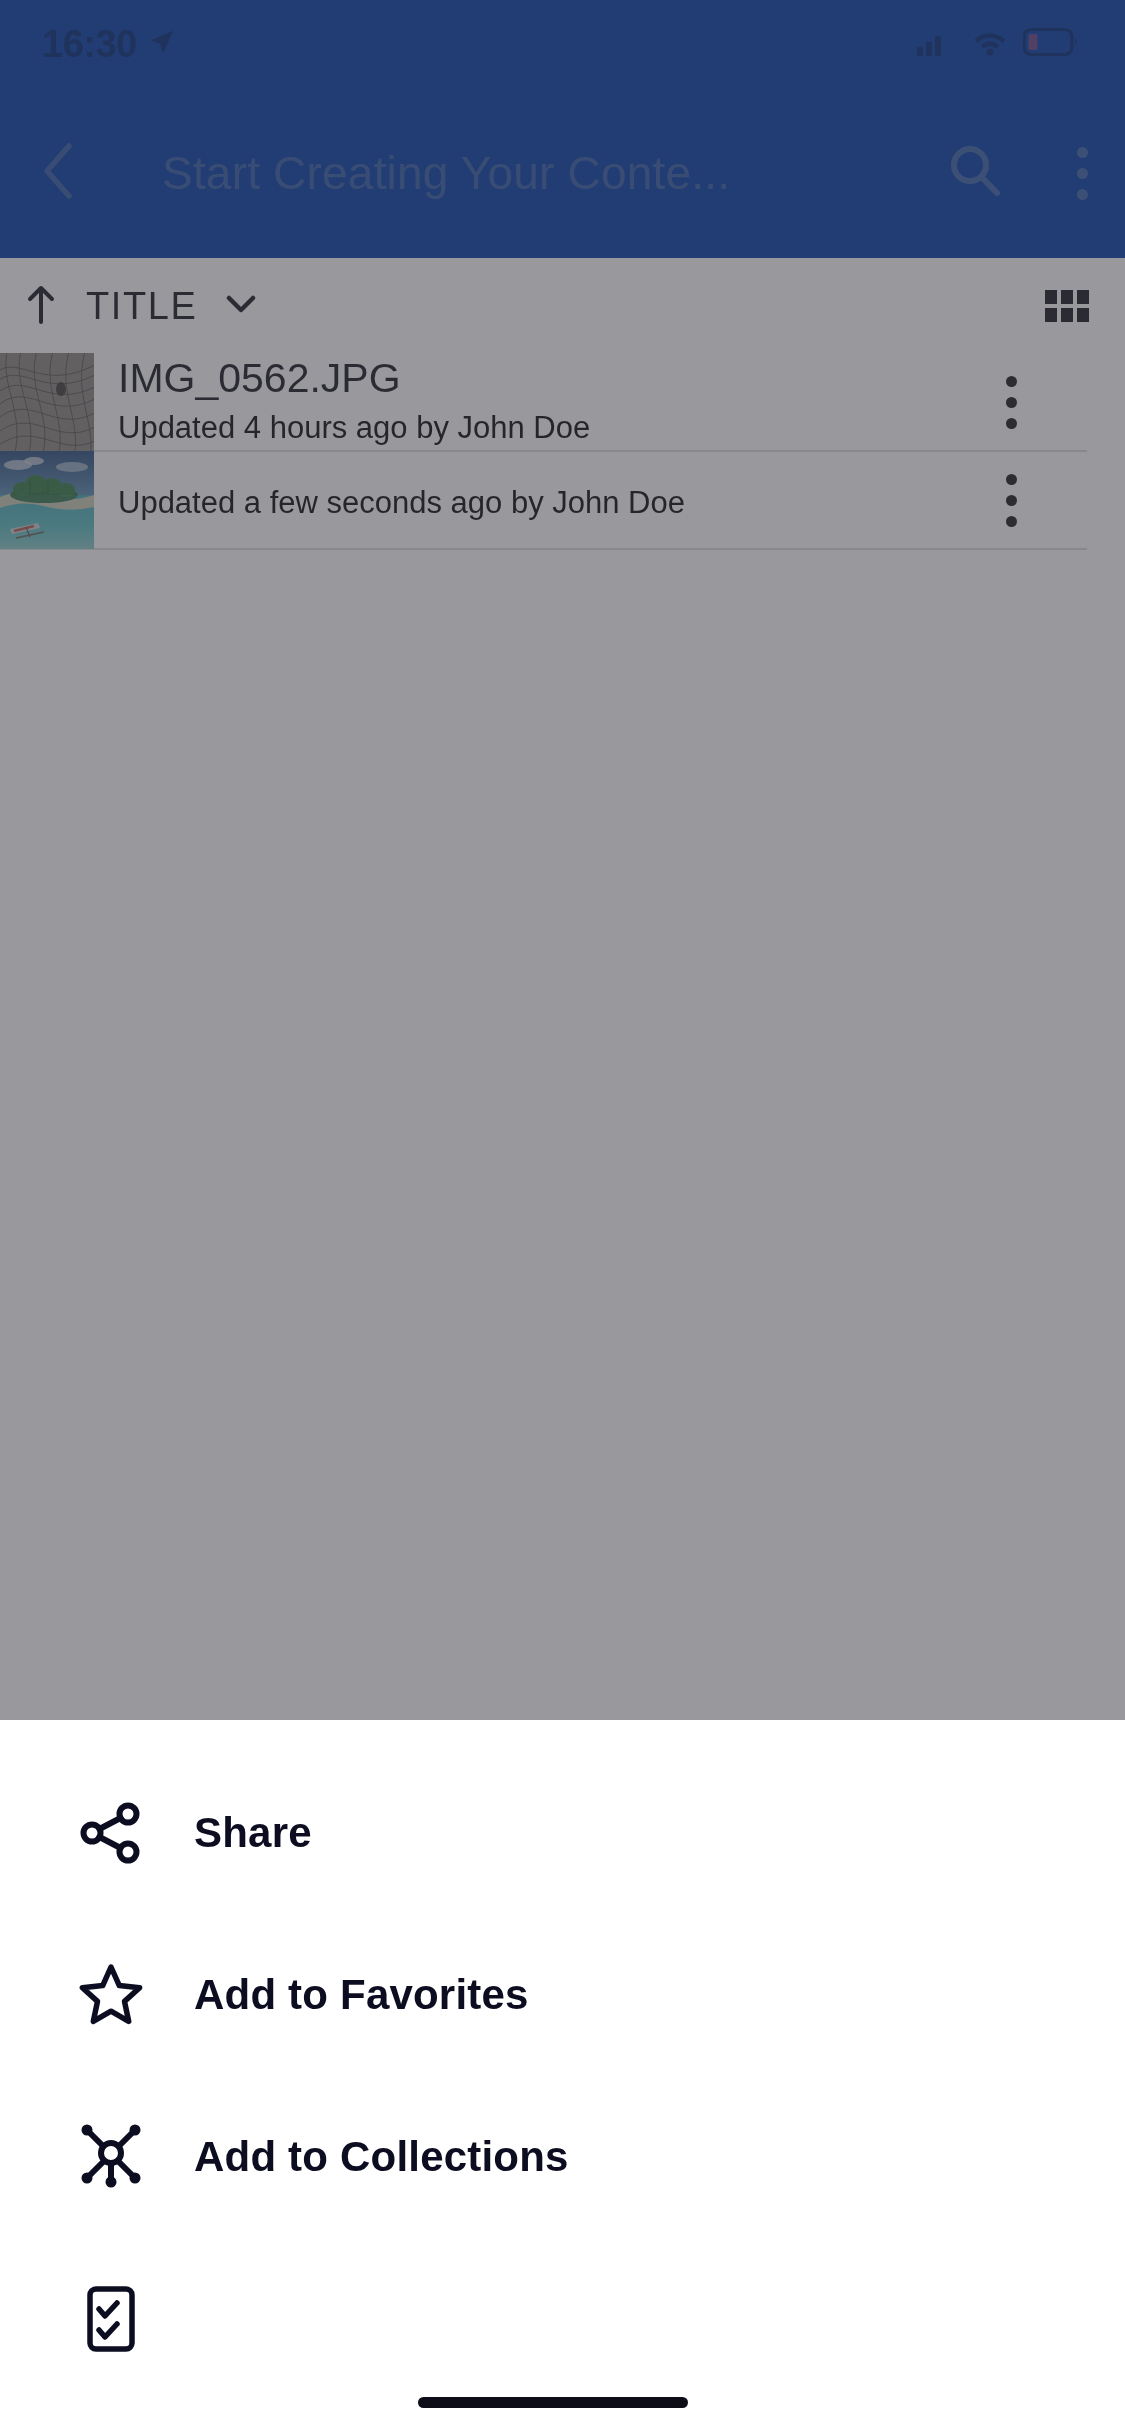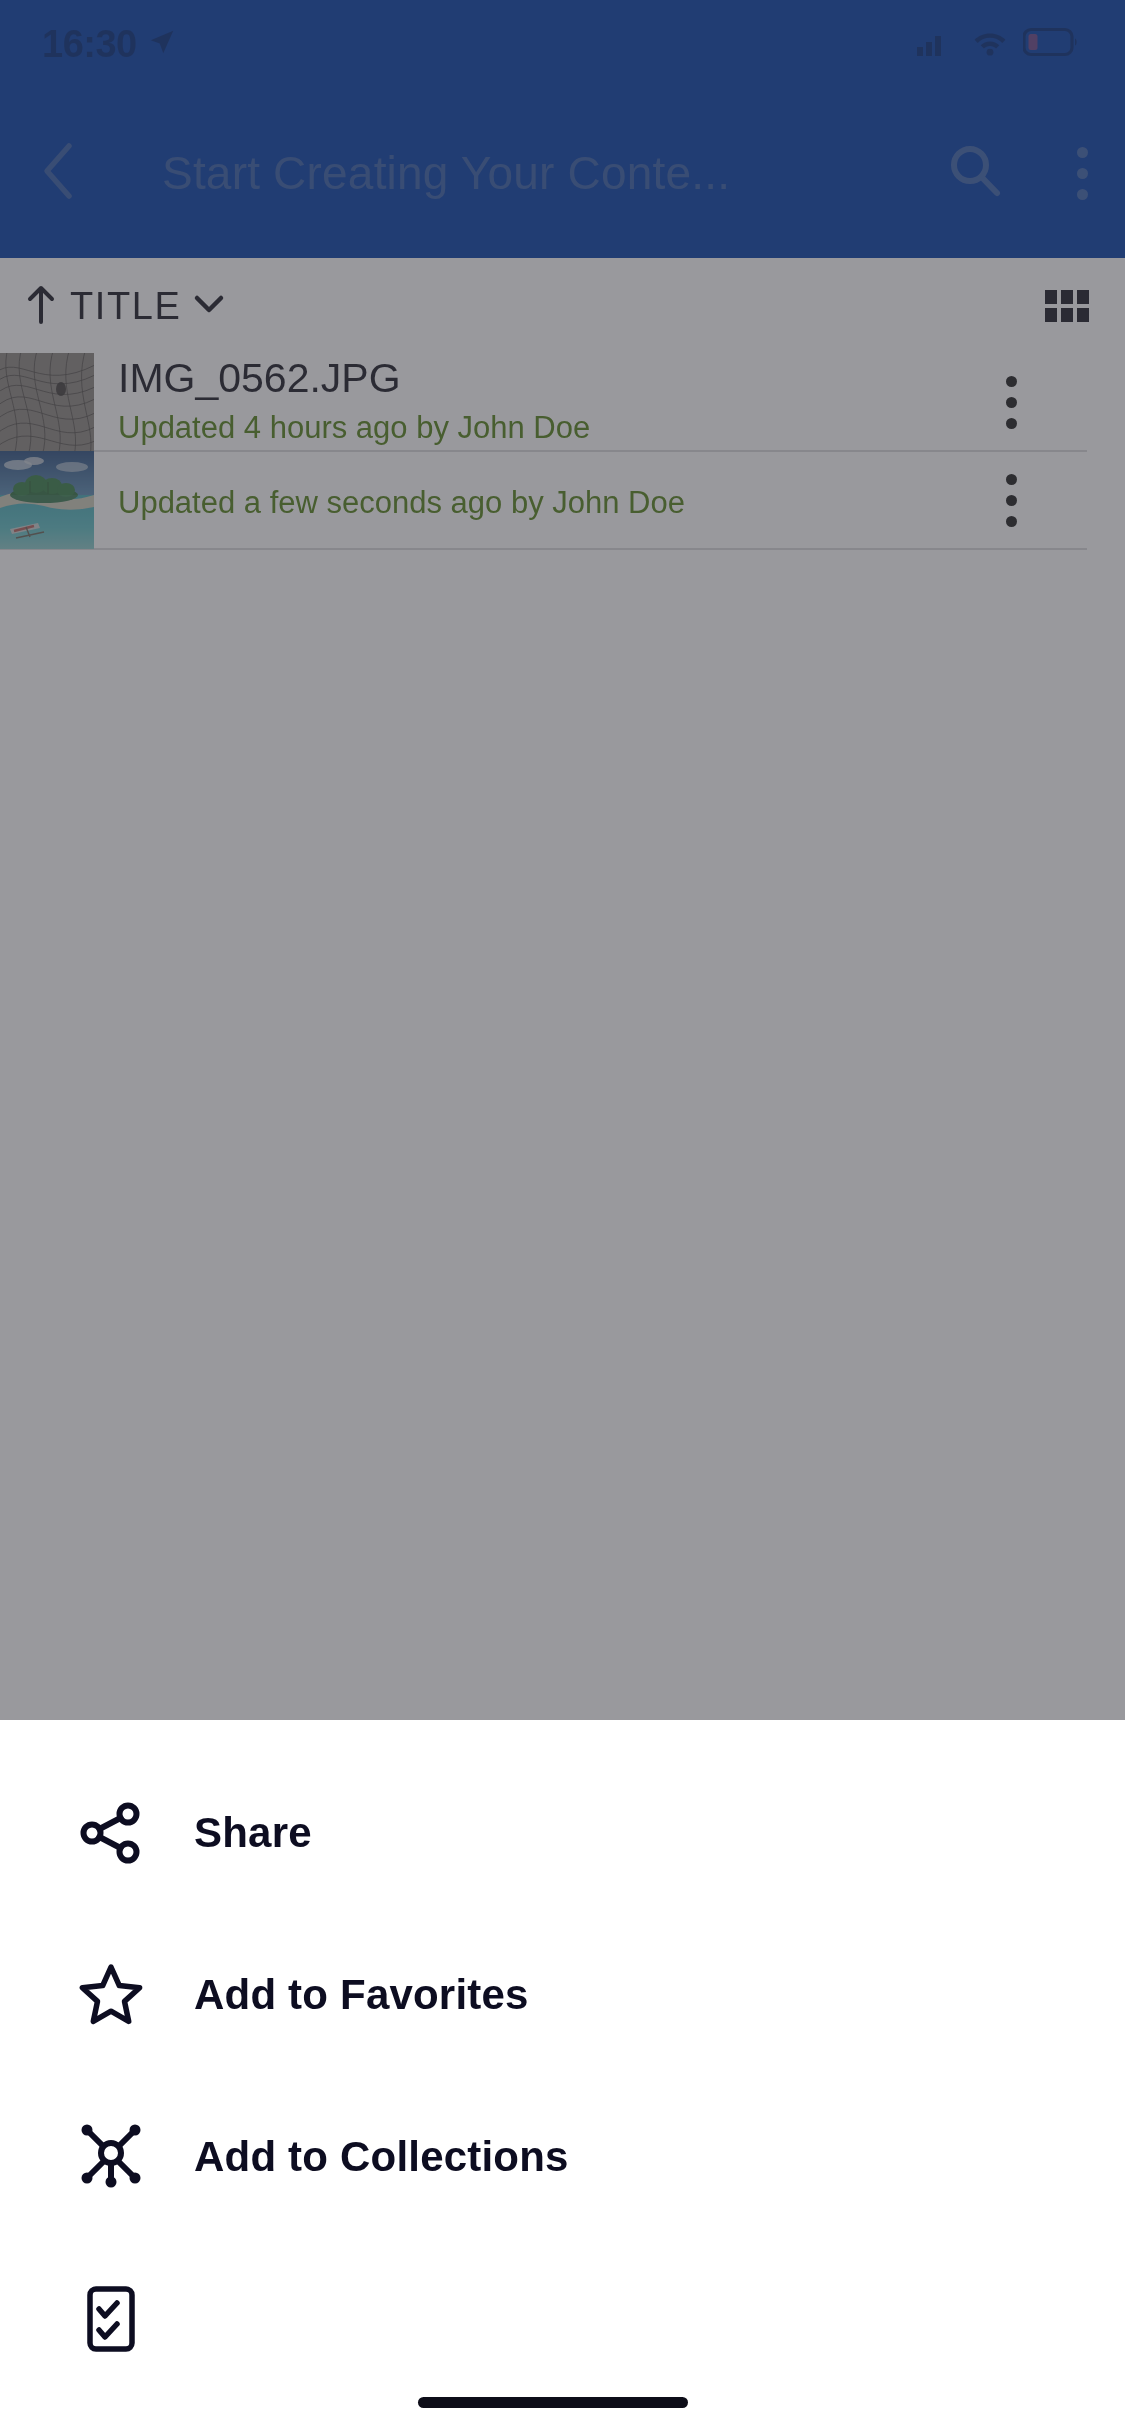--- a/index.html
+++ b/index.html
@@ -60,21 +60,21 @@
   .dots-v { display:flex; flex-direction:column; gap:10px; align-items:center; }
   .dots-v i { width:11px; height:11px; border-radius:50%; background:#111; display:block; }
 
   
   #sort-bar {
     position:absolute; top:258px; left:0; width:1125px; height:96px;
     background:#ffffff;
     display:flex; align-items:center; padding:0 36px 0 24px;
   }
   #sort-control {
-    display:flex; align-items:center; gap:12px;
+    display:flex; align-items:center; gap:28px;
   }
   #sort-label {
     font-size:38px; color:#0d0d18; letter-spacing:1.6px;
   }
   #grid-view-btn { margin-left:auto; }
   .grid-icon { display:grid; grid-template-columns:repeat(3,12px); grid-template-rows:repeat(2,14px); gap:4px; }
   .grid-icon span { background:#0d0d18; display:block; }
 
   
   #file-list { position:absolute; top:354px; left:0; width:1087px; }
@@ -87,21 +87,21 @@
     width:94px; height:98px; flex:0 0 auto; overflow:hidden;
     position:relative; background:#55514d;
   }
   .thumb svg { display:block; width:94px; height:98px; }
   .row-text { flex:1 1 auto; padding-left:24px; overflow:hidden; }
   .row-title {
     font-size:41px; color:#0d0d18; line-height:1.1;
     white-space:nowrap; overflow:hidden;
   }
   .row-sub {
-    font-size:31px; color:#4d7c0f; line-height:1.35; margin-top:6px;
+    font-size:31px; color:#000000; line-height:1.35; margin-top:6px;
     white-space:nowrap; overflow:hidden;
   }
   .row-menu {
     width:80px; height:98px; flex:0 0 auto;
     display:flex; align-items:center; justify-content:center;
   }
 
   
   #scrim {
     position:absolute; top:0; left:0; width:1125px; height:1720px;

